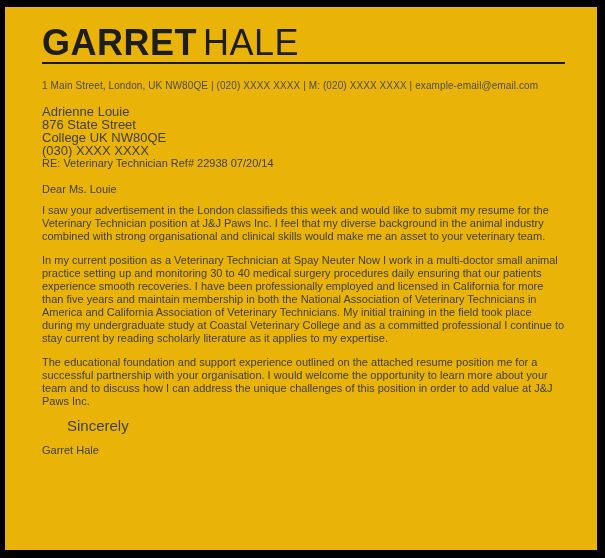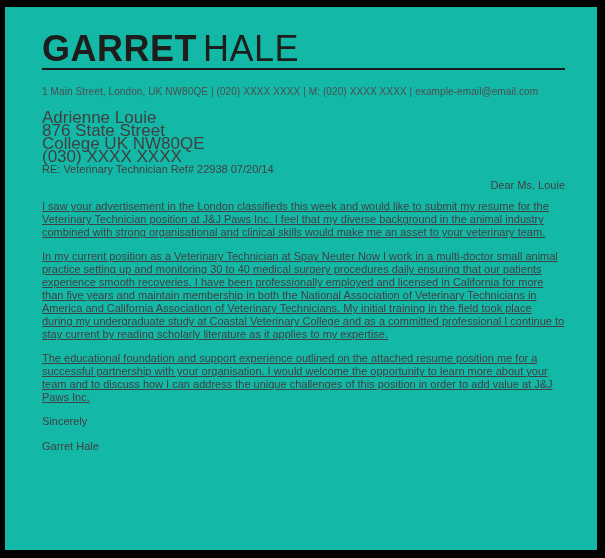--- a/index.html
+++ b/index.html
@@ -19,23 +19,23 @@
       overflow: hidden;
     }
 
     
     .page {
       position: absolute;
       left: 5px;
       top: 7px;
       right: 8px;
       bottom: 8px;
-      background: #14b8a6;
+      background: #eab308;
       box-sizing: border-box;
-      padding: 26px 0 0 37px;
+      padding: 20px 0 0 37px;
       overflow: hidden;
       color: #414042;
     }
 
     .content {
       width: 523px;
     }
 
     
     .sender-name {
@@ -61,49 +61,48 @@
       font-size: 10px;
       line-height: 12px;
       letter-spacing: 0.1px;
       color: #4d4d4f;
       white-space: nowrap;
     }
 
     
     .recipient {
       margin-top: 13px;
-      font-size: 17px;
+      font-size: 13px;
       line-height: 13px;
     }
 
     .subject {
       font-size: 11px;
       line-height: 13px;
     }
 
     .salutation {
-      margin-top: 3px;
+      margin-top: 13px;
       font-size: 11px;
       line-height: 13px;
-      text-align: right;
     }
 
     .para {
       width: 523px;
       margin: 8px 11px 0 0;
       font-size: 11px;
       line-height: 13px;
-      text-decoration: underline;
     }
     .para + .para { margin-top: 11px; }
 
     .closing {
       margin-top: 11px;
-      font-size: 11px;
+      font-size: 15px;
       line-height: 13px;
+      margin-left: 25px;
     }
 
     .signature {
       margin-top: 12px;
       font-size: 11px;
       line-height: 13px;
     }
   </style>
 </head>
 <body>

